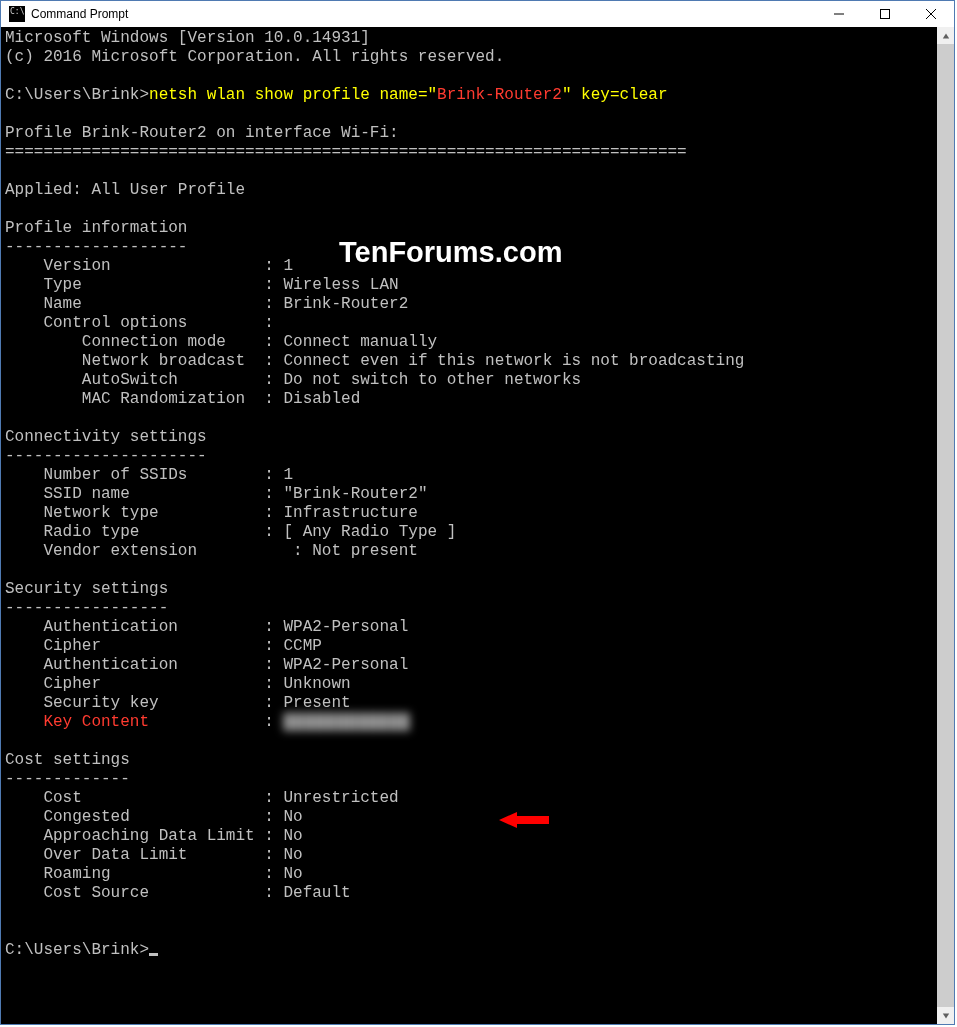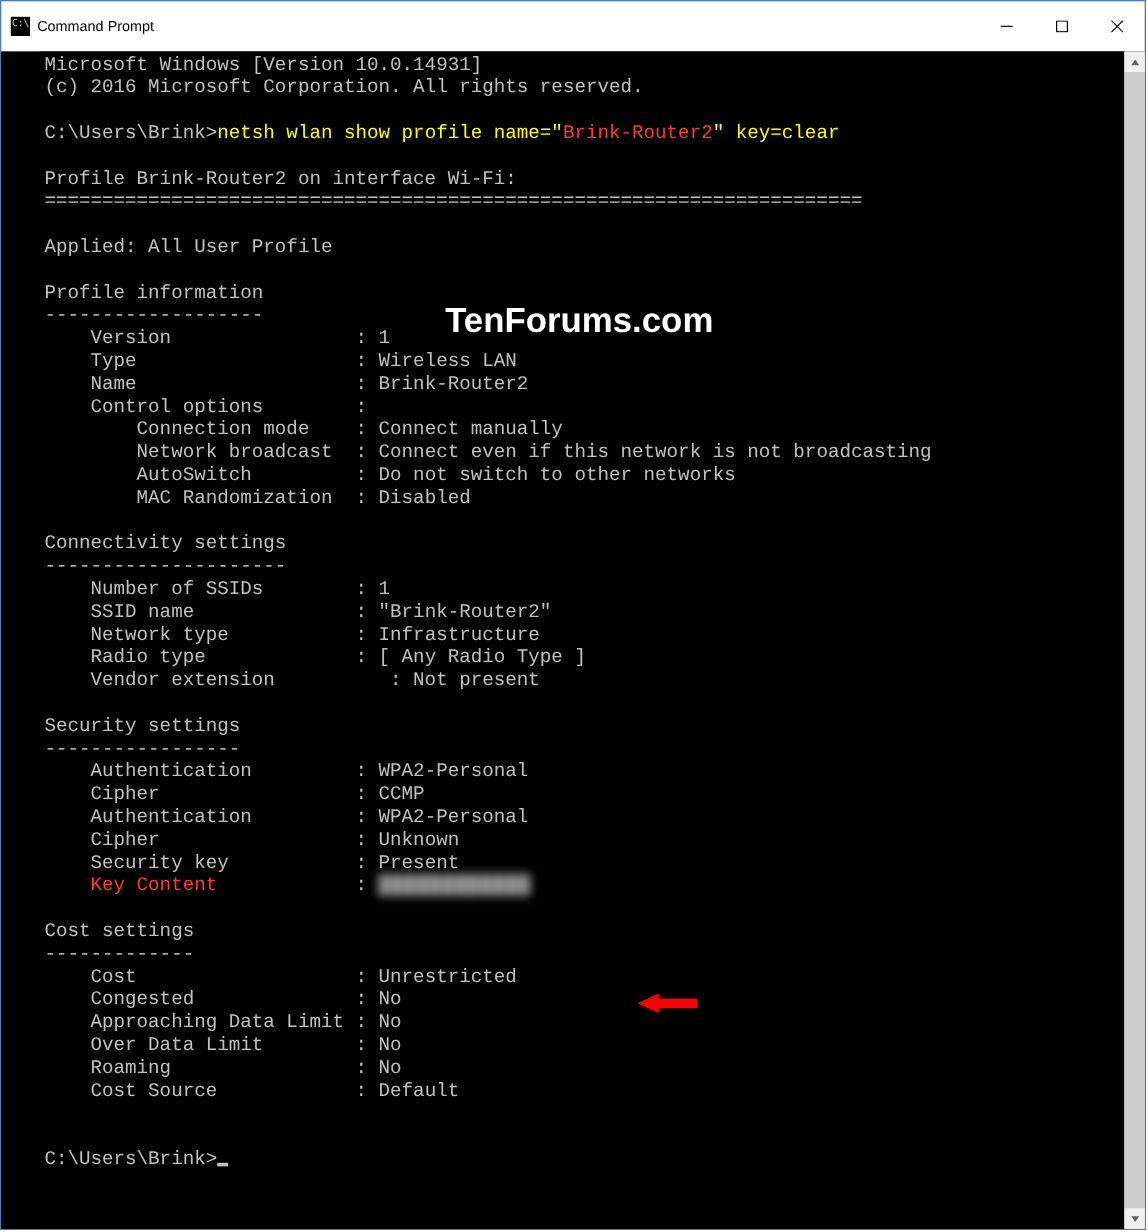--- a/index.html
+++ b/index.html
@@ -12,21 +12,21 @@
   }
   .window {
     width: 955px;
     height: 1025px;
     border: 1px solid #4f7ab2;
     background: #000;
     display: flex;
     flex-direction: column;
   }
   .titlebar {
-    height: 42px;
+    height: 26px;
     background: #fff;
     display: flex;
     align-items: center;
     font-family: "Segoe UI", Tahoma, sans-serif;
     font-size: 12px;
     color: #000;
   }
   .titlebar .app-icon {
     width: 16px; height: 16px;
     margin: 0 6px 0 8px;
@@ -47,21 +47,20 @@
   .win-btn {
     width: 46px; height: 30px;
     display: flex; align-items:center; justify-content:center;
     color:#000;
   }
   .win-btn svg{ width:10px; height:10px; stroke:currentColor; stroke-width:1; fill:none;}
   .client {
     flex:1 1 auto;
     display:flex;
     background:#000;
-    padding-left:32px;
   }
   .terminal {
     flex:1 1 auto;
     background:#000;
     color:#c0c0c0;
     font-size:16px;
     line-height:19px;
     padding: 2px 0 0 4px;
     white-space:pre;
     position:relative;

